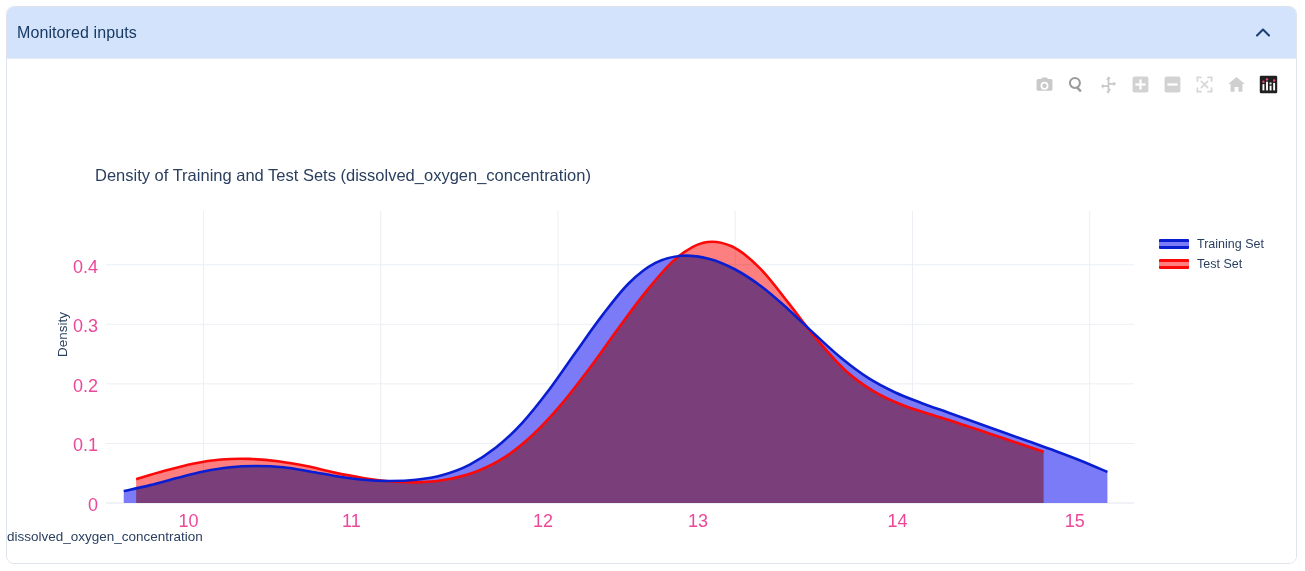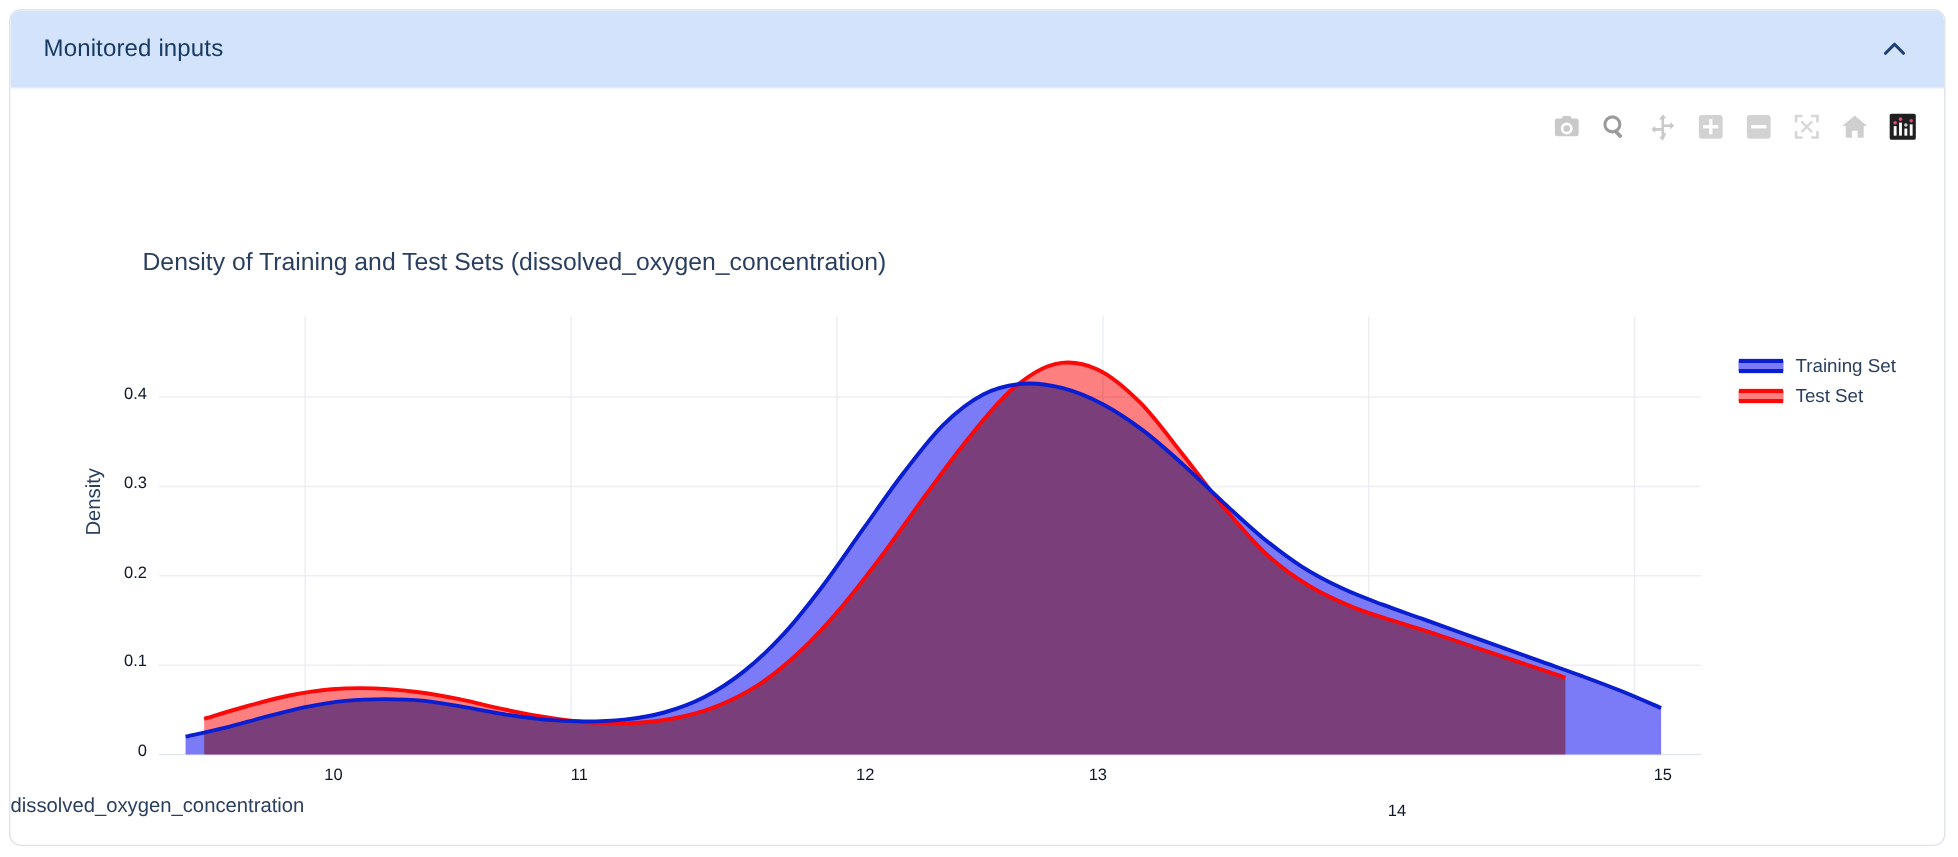--- a/index.html
+++ b/index.html
@@ -29,21 +29,21 @@
     overflow: hidden;
   }
   .card-header {
     position: relative;
     height: 52px;
     background: #d4e3fc;
     border-bottom: 1px solid #e4ebf5;
     display: flex;
     align-items: center;
     justify-content: space-between;
-    padding: 0 18px 0 22px;
+    padding: 0 18px 0 10px;
     box-sizing: border-box;
   }
   .card-title {
     color: #173a64;
     font-size: 16px;
     letter-spacing: .1px;
   }
   .collapse-btn {
     width: 30px;
     height: 30px;
@@ -109,26 +109,26 @@
     top: 268px;
     width: 120px;
     text-align: center;
     font-size: 13.5px;
     color: #2a3f5f;
     transform: rotate(-90deg);
     transform-origin: center center;
   }
   .tick {
     position: absolute;
-    font-size: 11px;
-    color: #0f172a;
+    font-size: 18px;
+    color: #ec4899;
     white-space: nowrap;
   }
   .ytick { text-align: right; width: 40px; }
-  .xtick { text-align: right; width: 50px; }
+  .xtick { text-align: left; width: 50px; }
 
   
   .legend {
     position: absolute;
     left: 1152px;
     top: 178px;
     display: flex;
     flex-direction: column;
     gap: 6px;
     text-align: center;
@@ -269,21 +269,21 @@
             <div class="tick ytick" style="left: 51px; top: 376.435px;">0.1</div>
             <div class="tick ytick" style="left: 51px; top: 316.87px;">0.2</div>
             <div class="tick ytick" style="left: 51px; top: 257.304px;">0.3</div>
             <div class="tick ytick" style="left: 51px; top: 197.739px;">0.4</div>
           </div>
         <div id="xtick-layer">
             <div class="tick xtick" style="left: 171.483px; top: 452px;">10</div>
             <div class="tick xtick" style="left: 335px; top: 452px;">11</div>
             <div class="tick xtick" style="left: 525.966px; top: 452px;">12</div>
             <div class="tick xtick" style="left: 681px; top: 452px;">13</div>
-            <div class="tick xtick" style="left: 880.448px; top: 476px;">14</div>
+            <div class="tick xtick" style="left: 880.448px; top: 452px;">14</div>
             <div class="tick xtick" style="left: 1057.69px; top: 452px;">15</div>
           </div>
       </div>
 
       <div class="legend">
         <div class="legend-item">
           <span class="legend-swatch" style="background: rgb(123, 123, 247); border-top: 3px solid rgb(10, 30, 209); border-bottom: 3px solid rgb(10, 30, 209);"></span>
           <span class="legend-label">Training Set</span>
         </div>
         <div class="legend-item">

